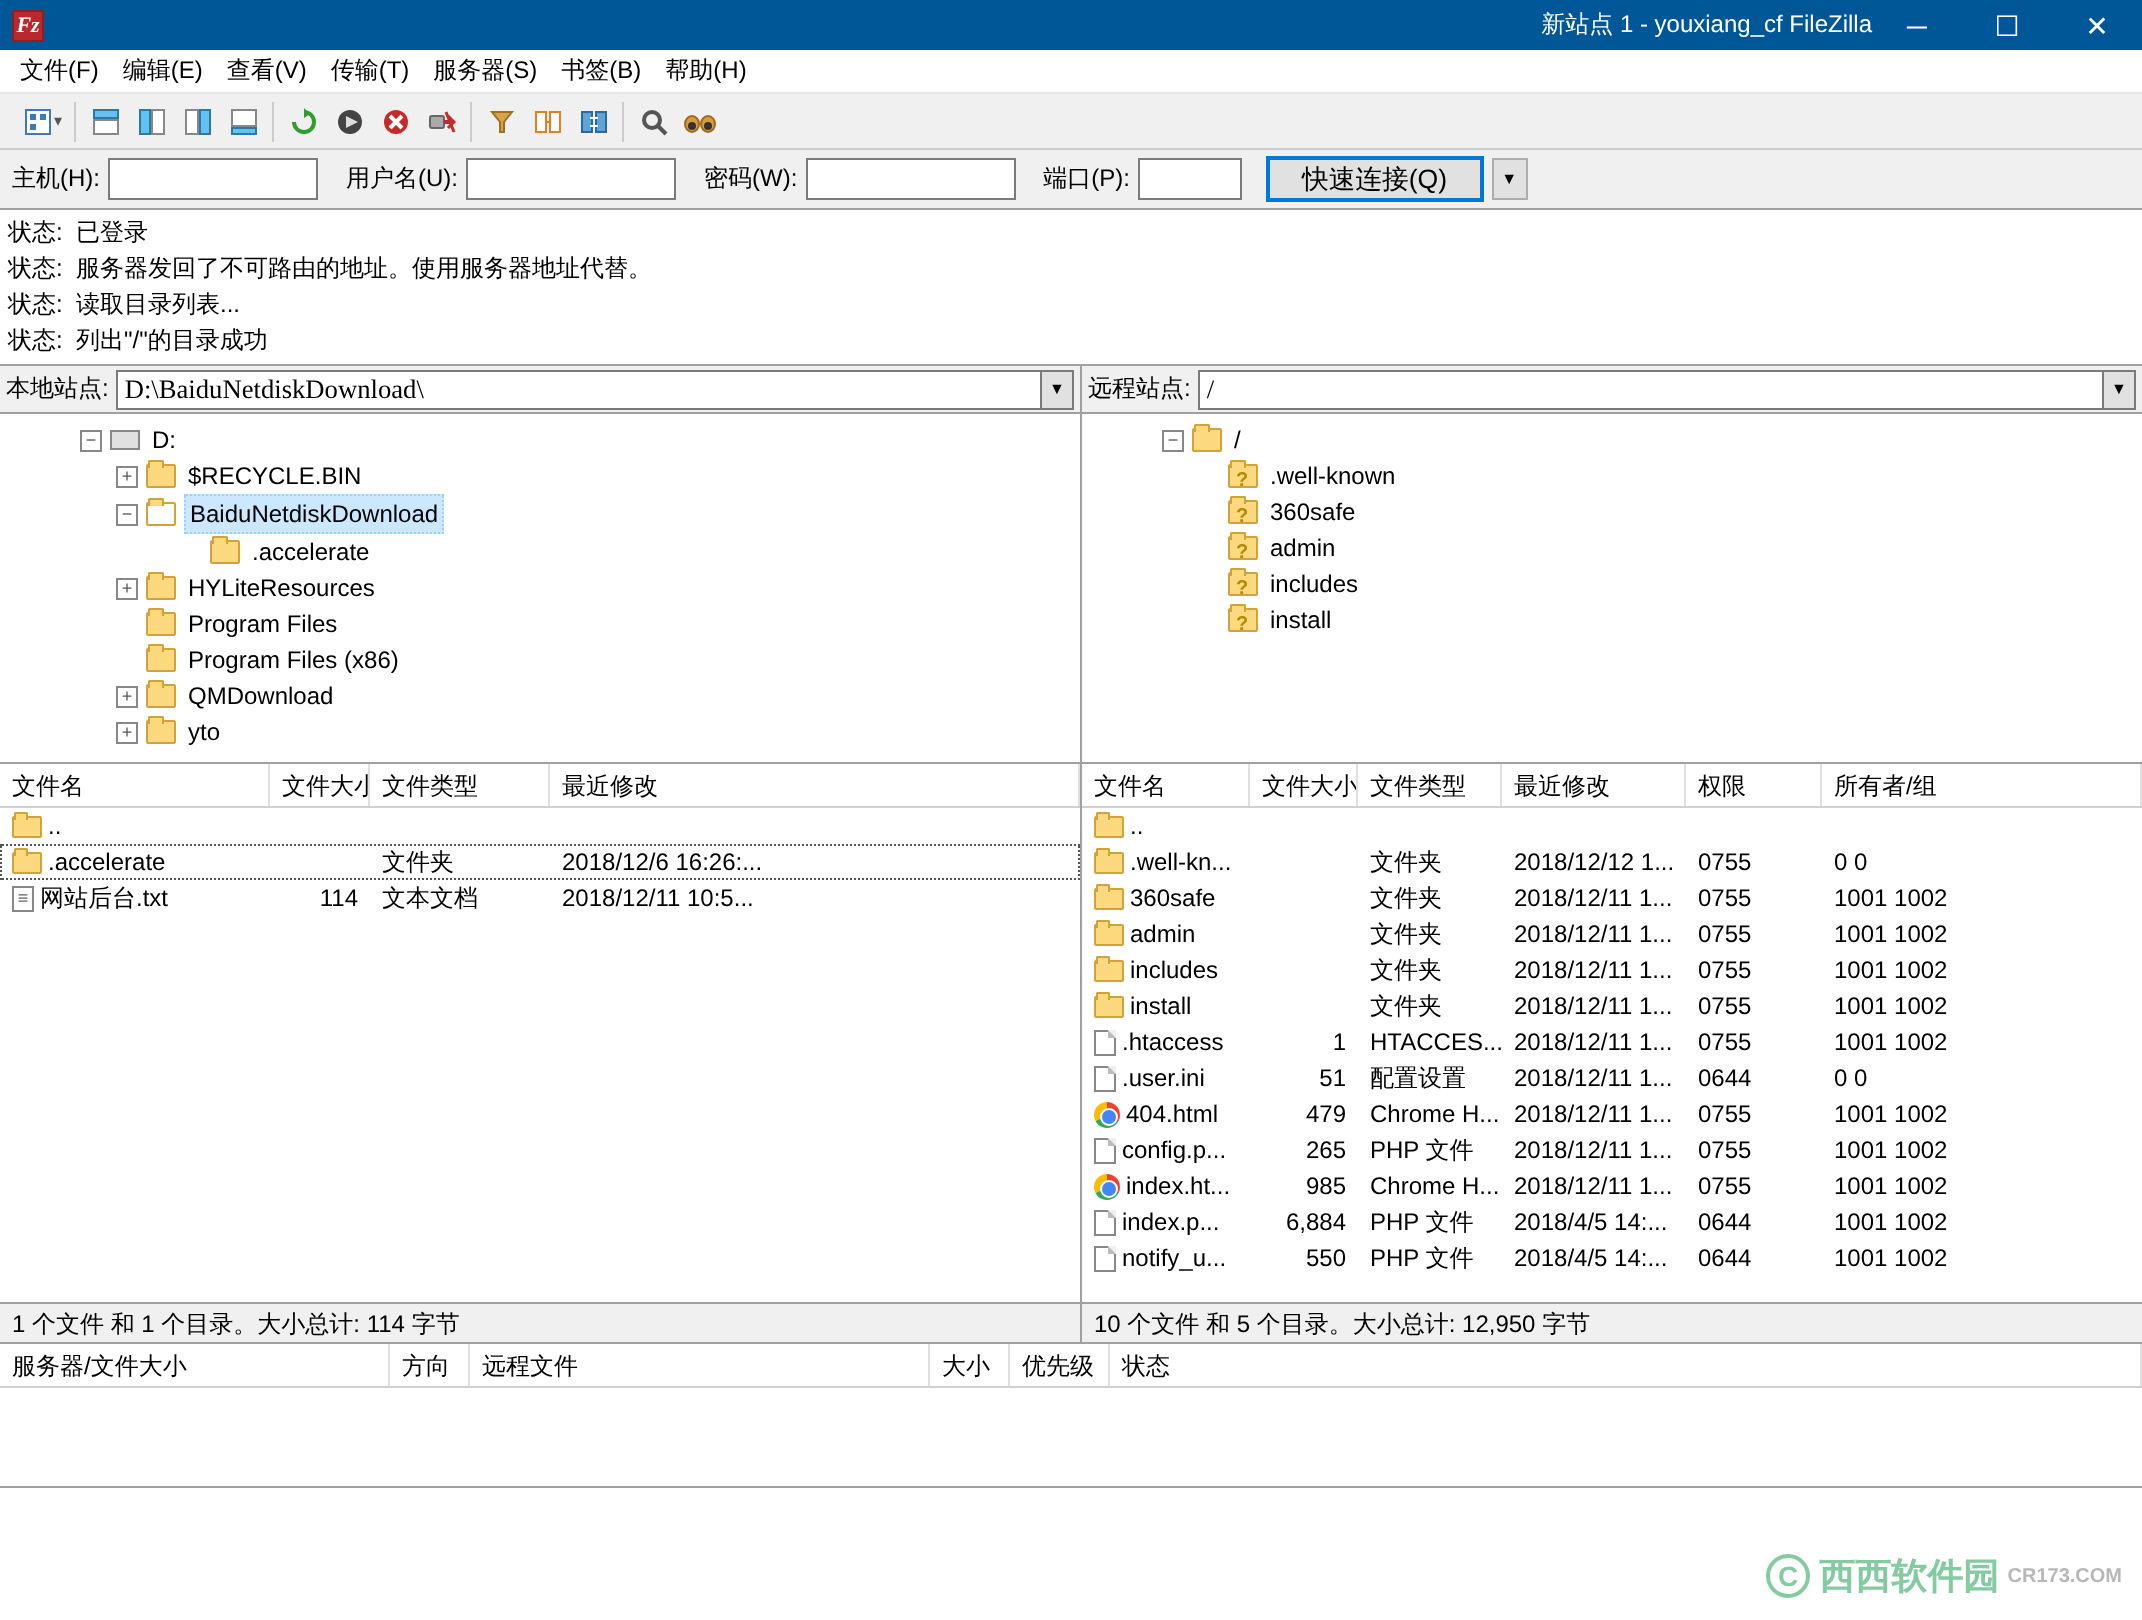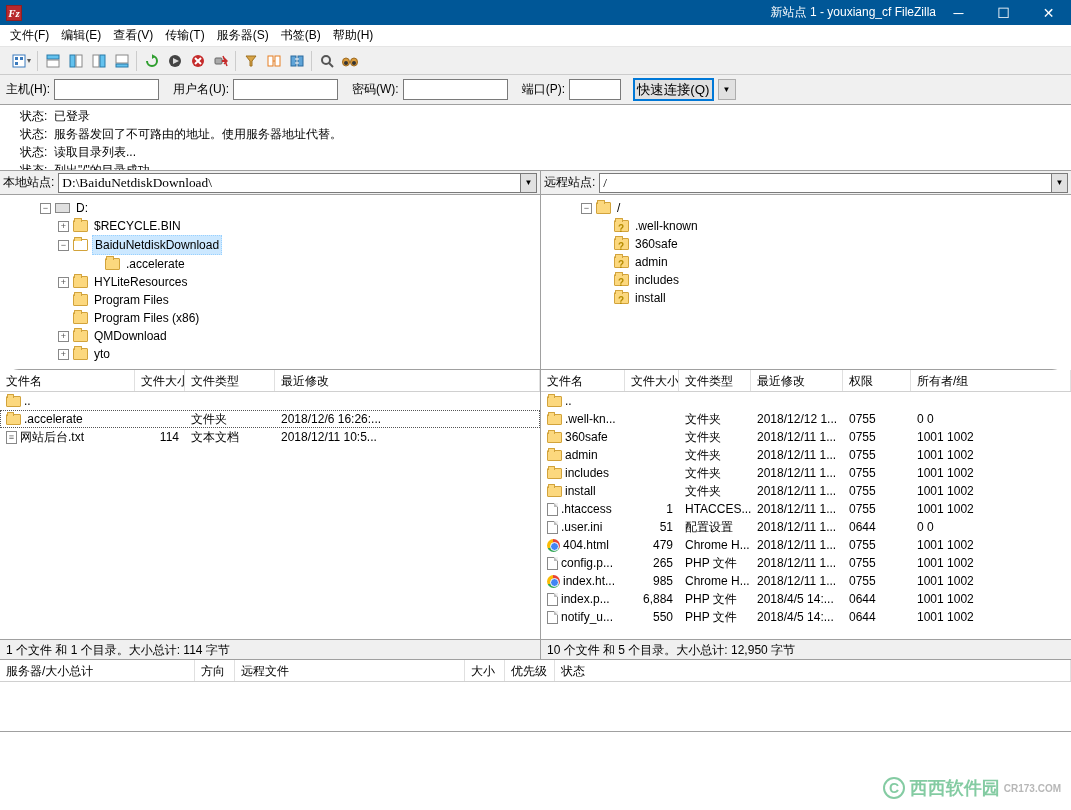--- a/index.html
+++ b/index.html
@@ -12,24 +12,24 @@
 .menu-bar { background: #fff; border-bottom: 1px solid #e5e5e5; height: 22px; display: flex; align-items: center; padding: 0 4px; }
 .menu-bar span { padding: 2px 6px; cursor: pointer; }
 .toolbar { background: #f0f0f0; border-bottom: 1px solid #ccc; height: 28px; display: flex; align-items: center; padding: 0 4px; gap: 1px; }
 .tool-btn { width: 22px; height: 22px; border: 1px solid transparent; display: flex; align-items: center; justify-content: center; cursor: pointer; font-size: 13px; }
 .tool-btn.drop { width: 30px; position: relative; }
 .tool-btn.drop::after { content: "▾"; font-size: 8px; position: absolute; right: 2px; color: #555; }
 .tool-sep { width: 2px; height: 20px; border-left: 1px solid #ccc; margin: 0 2px; }
 .quickconnect { background: #f0f0f0; border-bottom: 1px solid #a0a0a0; height: 30px; display: flex; align-items: center; padding: 0 6px; gap: 4px; }
 .quickconnect label { white-space: nowrap; }
 .quickconnect input { border: 1px solid #7a7a7a; height: 21px; padding: 0 3px; background: #fff; }
-.qc-btn { border: 2px solid #0078d7; background: #e1e1e1; height: 23px; padding: 0 2px; cursor: pointer; }
+.qc-btn { border: 2px solid #0078d7; background: #e1e1e1; height: 23px; padding: 0 16px; cursor: pointer; }
 .qc-drop { border: 1px solid #adadad; background: #e1e1e1; width: 18px; height: 21px; display: flex; align-items: center; justify-content: center; cursor: pointer; font-size: 8px; }
-.log-pane { background: #fff; border-bottom: 1px solid #a0a0a0; height: 66px; overflow: auto; padding: 2px 20px; line-height: 18px; }
-.middle { display: flex; border-bottom: 1px solid #a0a0a0; height: 199px; border-radius: 19px; }
+.log-pane { background: #fff; border-bottom: 1px solid #a0a0a0; height: 78px; overflow: auto; padding: 2px 4px; line-height: 18px; }
+.middle { display: flex; border-bottom: 1px solid #a0a0a0; height: 199px; }
 .panel { display: flex; flex-direction: column; }
 .panel.left { width: 541px; border-right: 1px solid #a0a0a0; }
 .panel.right { flex: 1; }
 .path-row { display: flex; align-items: center; border-bottom: 1px solid #a0a0a0; background: #f0f0f0; height: 24px; padding: 0 3px; gap: 4px; }
 .path-row input { flex: 1; border: 1px solid #7a7a7a; height: 20px; padding: 0 3px; font-family: Liberation Serif, serif; }
 .path-row .combo-drop { width: 16px; height: 20px; border: 1px solid #7a7a7a; border-left: 0; background: #e1e1e1; display: flex; align-items: center; justify-content: center; font-size: 8px; margin-left: -4px; }
 .tree-pane { flex: 1; overflow: auto; background: #fff; padding: 4px 0; line-height: 18px; }
 .tree-node { display: flex; align-items: center; white-space: nowrap; }
 .tree-exp { width: 11px; height: 11px; border: 1px solid #888; display: inline-flex; align-items: center; justify-content: center; font-size: 9px; line-height: 1; cursor: pointer; color: #555; margin-right: 4px; }
 .tree-noexp { width: 11px; display: inline-block; margin-right: 4px; }
@@ -512,21 +512,21 @@
           <div class="fl-cell" style="width:92px">2018/4/5 14:...</div>
           <div class="fl-cell" style="width:68px">0644</div>
           <div class="fl-cell" style="flex:1">1001 1002</div>
         </div>
       </div>
     <div class="fl-status">10 个文件 和 5 个目录。大小总计: 12,950 字节</div>
   </div>
 </div>
 
 <div class="queue-header">
-  <div style="width:195px">服务器/大小总计</div>
+  <div style="width:195px">服务器/文件大小</div>
   <div style="width:40px">方向</div>
   <div style="width:230px">远程文件</div>
   <div style="width:40px">大小</div>
   <div style="width:50px">优先级</div>
   <div style="flex:1">状态</div>
 </div>
 <div class="queue-body scrollable"></div>
 
 <div class="watermark">
   <svg width="24" height="24">

